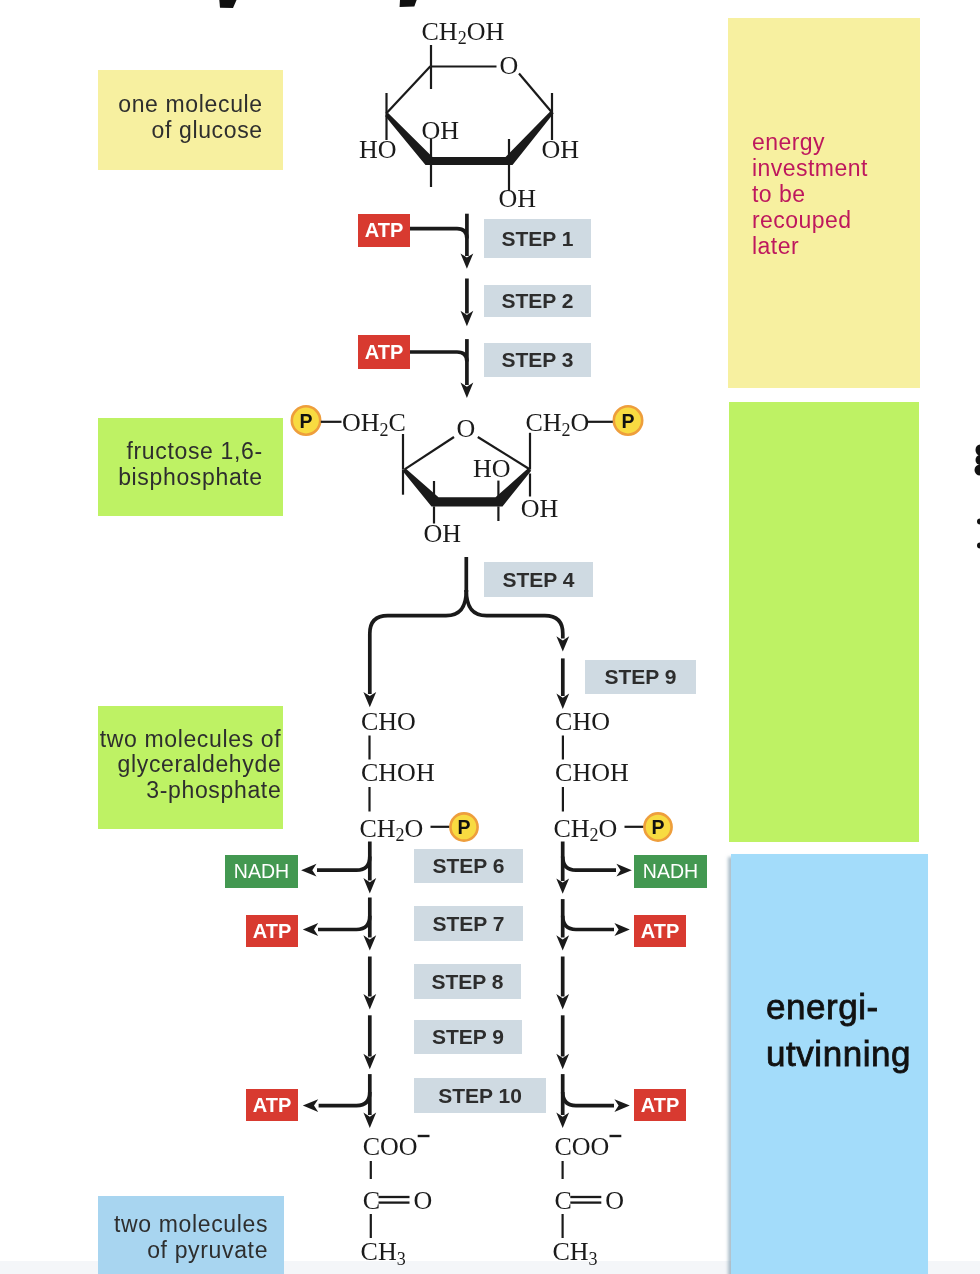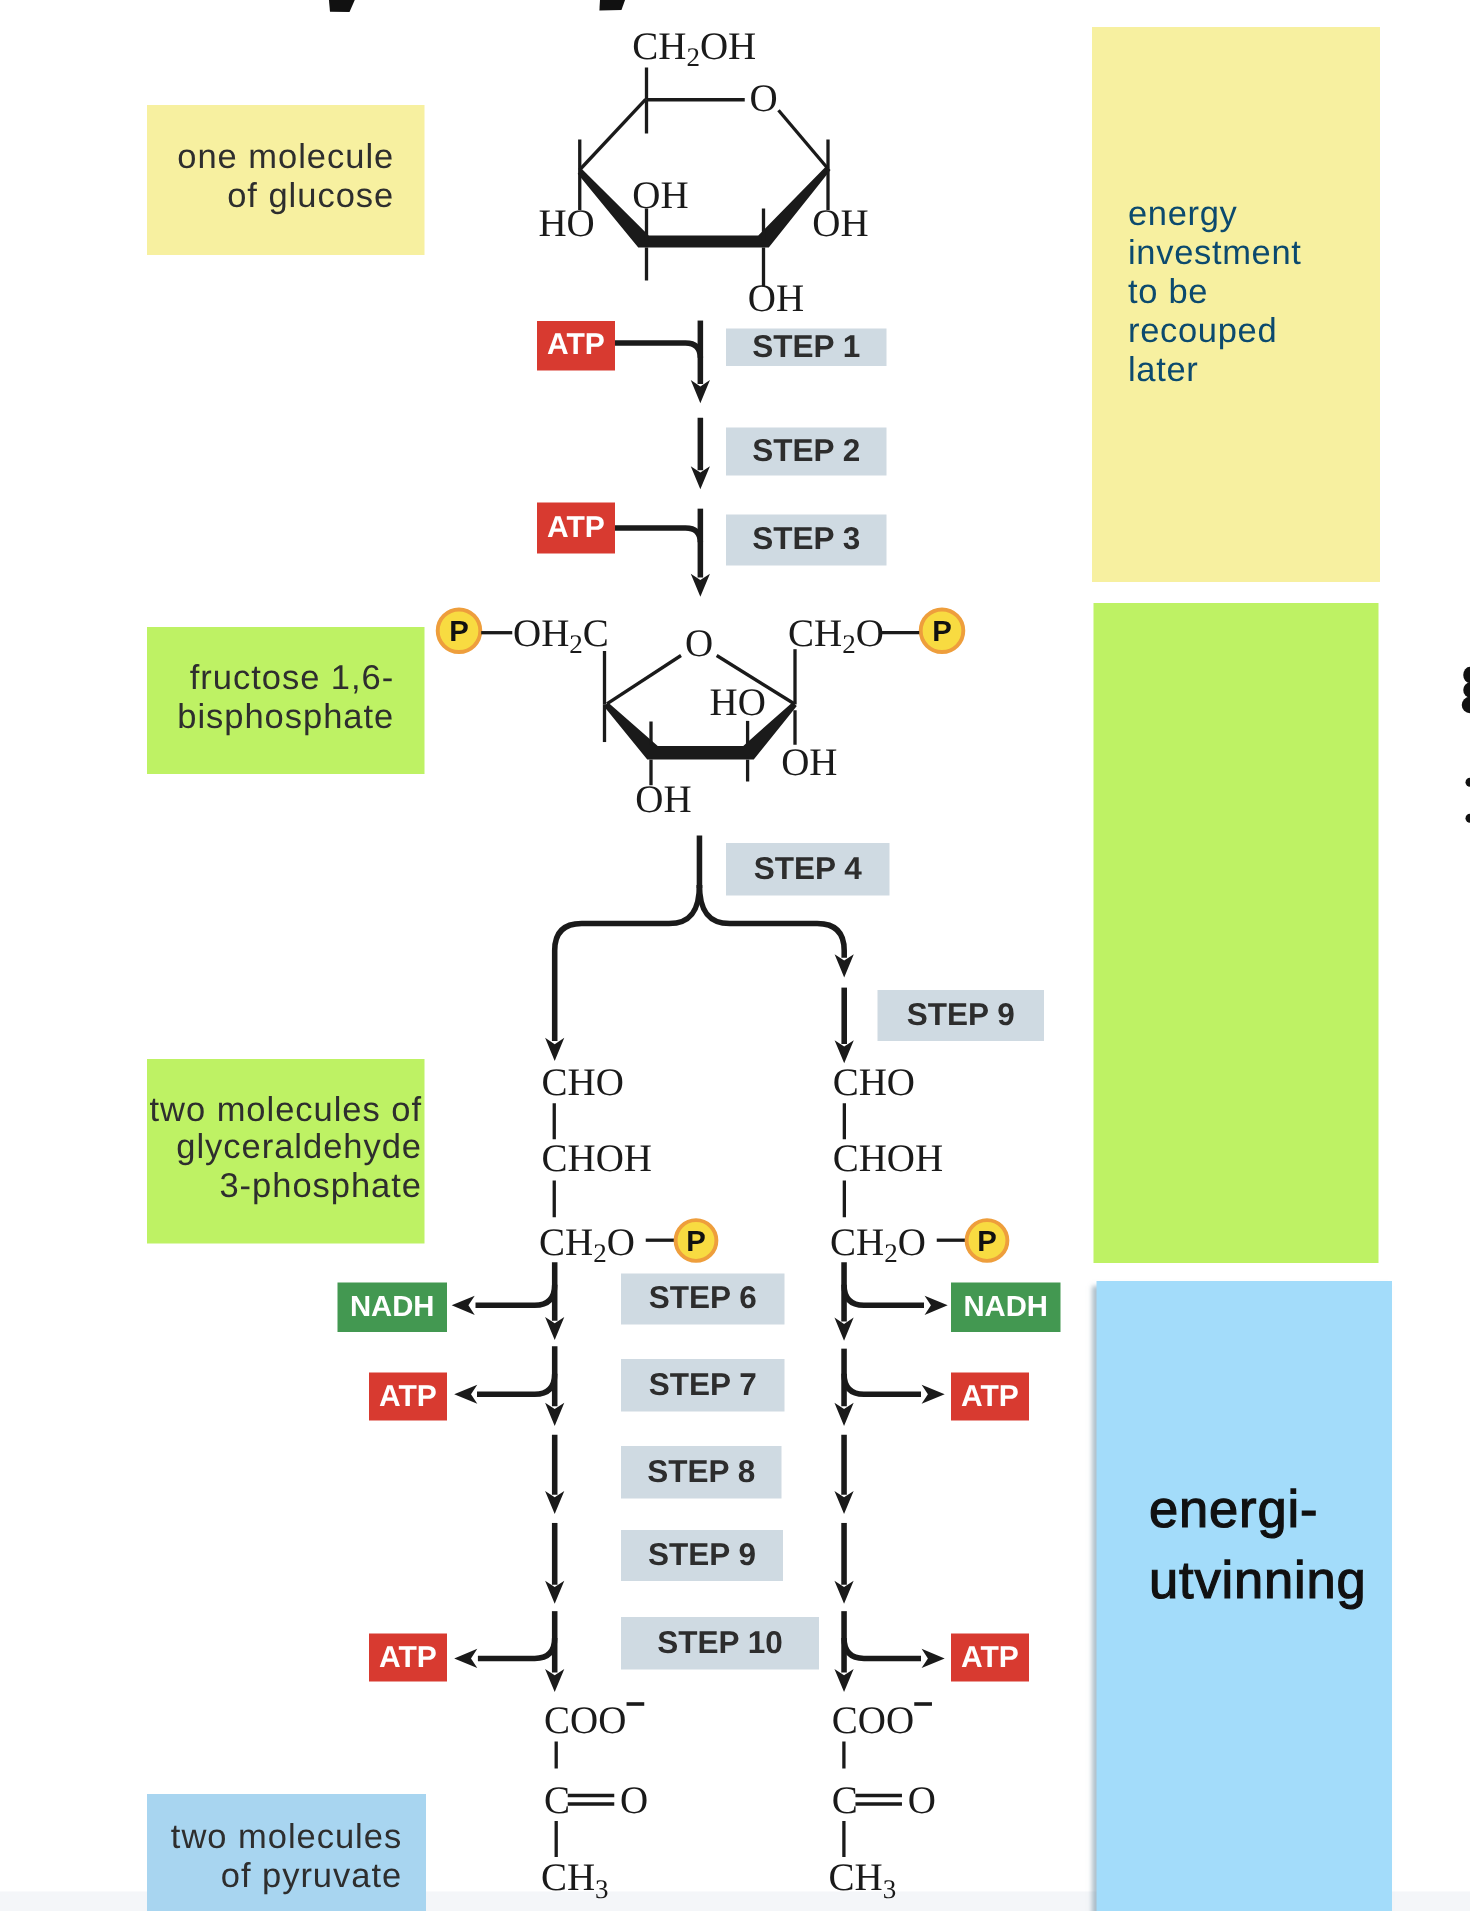--- a/index.html
+++ b/index.html
@@ -8,43 +8,43 @@
 .box{position:absolute;display:flex;flex-direction:column;align-items:center;justify-content:center;
   text-align:right;color:#2e2e2e;font-size:23px;line-height:25.5px;letter-spacing:0.65px;padding-bottom:5px;box-sizing:border-box}
 .yellow{background:#f7f0a0}
 .orange{background:#bef264}
 .blueL{background:#a8d5f0}
 .blueR{background:#a3dcfa}
 .step{position:absolute;background:#cfdae2;color:#2d2d2d;font-weight:bold;font-size:21px;
   display:flex;align-items:center;justify-content:center}
 .atp{position:absolute;background:#d83a30;color:#ffffff;font-weight:bold;font-size:20px;
   display:flex;align-items:center;justify-content:center}
-.nadh{position:absolute;background:#439851;color:#fff;font-weight:bold;font-size:19.5px;
+.nadh{position:absolute;background:#439851;color:#fff;font-weight:normal;font-size:19.5px;
   display:flex;align-items:center;justify-content:center}
-.rtxt{position:absolute;color:#0c4a6e;font-size:23px;line-height:26px;letter-spacing:0.45px;text-align:left}
+.rtxt{position:absolute;color:#be185d;font-size:23px;line-height:26px;letter-spacing:0.45px;text-align:left}
 svg{position:absolute;left:0;top:0}
 </style>
 </head>
 <body>
 <div id="page">
 
 <div style="position:absolute;left:0;top:1261px;width:980px;height:13px;background:#f4f6f9"></div>
 
 <div class="box yellow" style="left:98px;top:70px;width:185px;height:100px">one molecule<br>of glucose</div>
 <div class="box orange" style="left:98px;top:418px;width:185px;height:98px">fructose 1,6-<br>bisphosphate</div>
 <div class="box orange" style="left:98px;top:706px;width:185px;height:123px">two molecules of<br>glyceraldehyde<br>3-phosphate</div>
 <div class="box blueL" style="left:98px;top:1196px;width:186px;height:88px">two molecules<br>of pyruvate</div>
 
 <div class="box yellow" style="left:728px;top:18px;width:192px;height:370px"></div>
 <div class="rtxt" style="left:752px;top:129px">energy<br>investment<br>to be<br>recouped<br>later</div>
 <div class="box orange" style="left:729px;top:402px;width:190px;height:440px"></div>
 <div class="box blueR" style="left:731px;top:854px;width:197px;height:420px;box-shadow:-3px 3px 3px rgba(110,140,160,0.55)"></div>
 <div class="rtxt" style="left:766px;top:984px;font-size:35px;line-height:46.5px;letter-spacing:0.55px;color:#111;-webkit-text-stroke:0.8px #111">energi-<br>utvinning</div>
 
-<div class="step" style="left:484px;top:219px;width:107px;height:25px">STEP 1</div>
+<div class="step" style="left:484px;top:219px;width:107px;height:39px">STEP 1</div>
 <div class="step" style="left:484px;top:285px;width:107px;height:32px">STEP 2</div>
 <div class="step" style="left:484px;top:343px;width:107px;height:34px">STEP 3</div>
 <div class="step" style="left:484px;top:562px;width:109px;height:35px">STEP 4</div>
 <div class="step" style="left:585px;top:660px;width:111px;height:34px">STEP 9</div>
 <div class="step" style="left:414px;top:849px;width:109px;height:34px">STEP 6</div>
 <div class="step" style="left:414px;top:906px;width:109px;height:35px">STEP 7</div>
 <div class="step" style="left:414px;top:964px;width:107px;height:35px">STEP 8</div>
 <div class="step" style="left:414px;top:1020px;width:108px;height:34px">STEP 9</div>
 <div class="step" style="left:414px;top:1078px;width:132px;height:35px">STEP 10</div>
 

